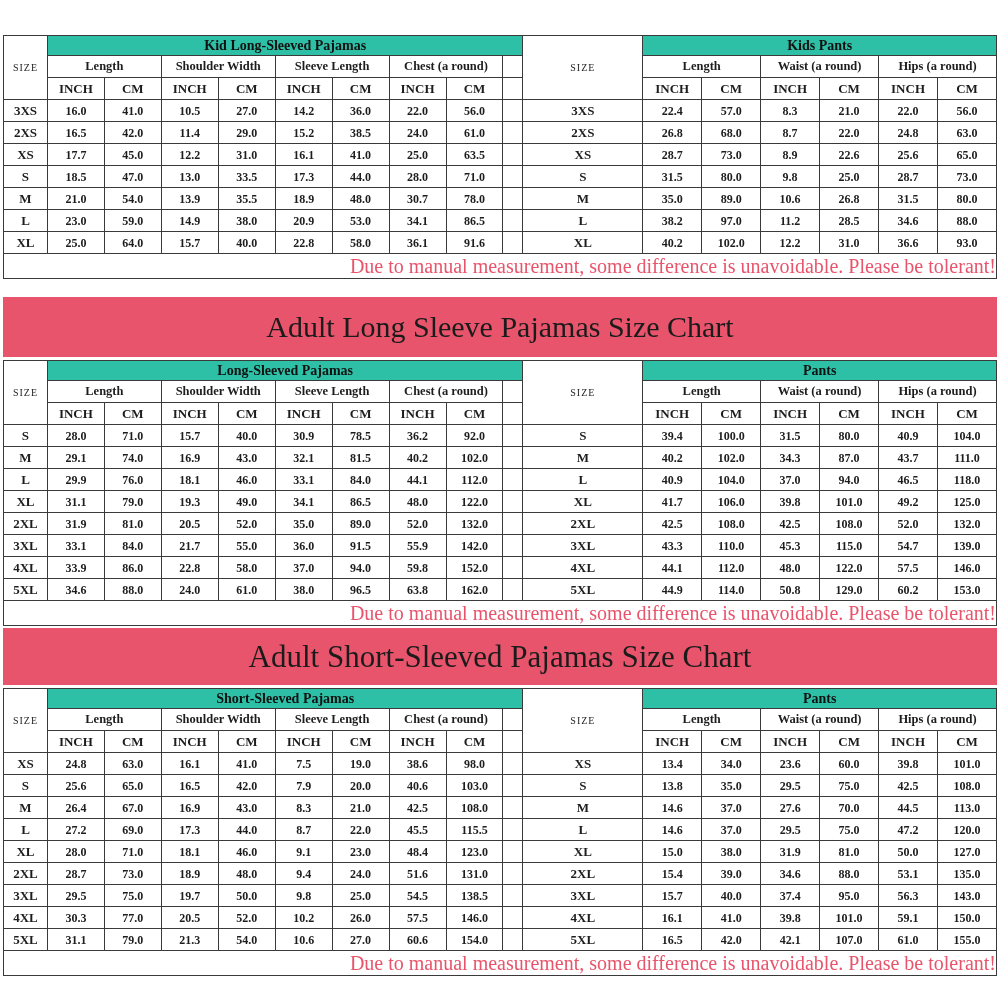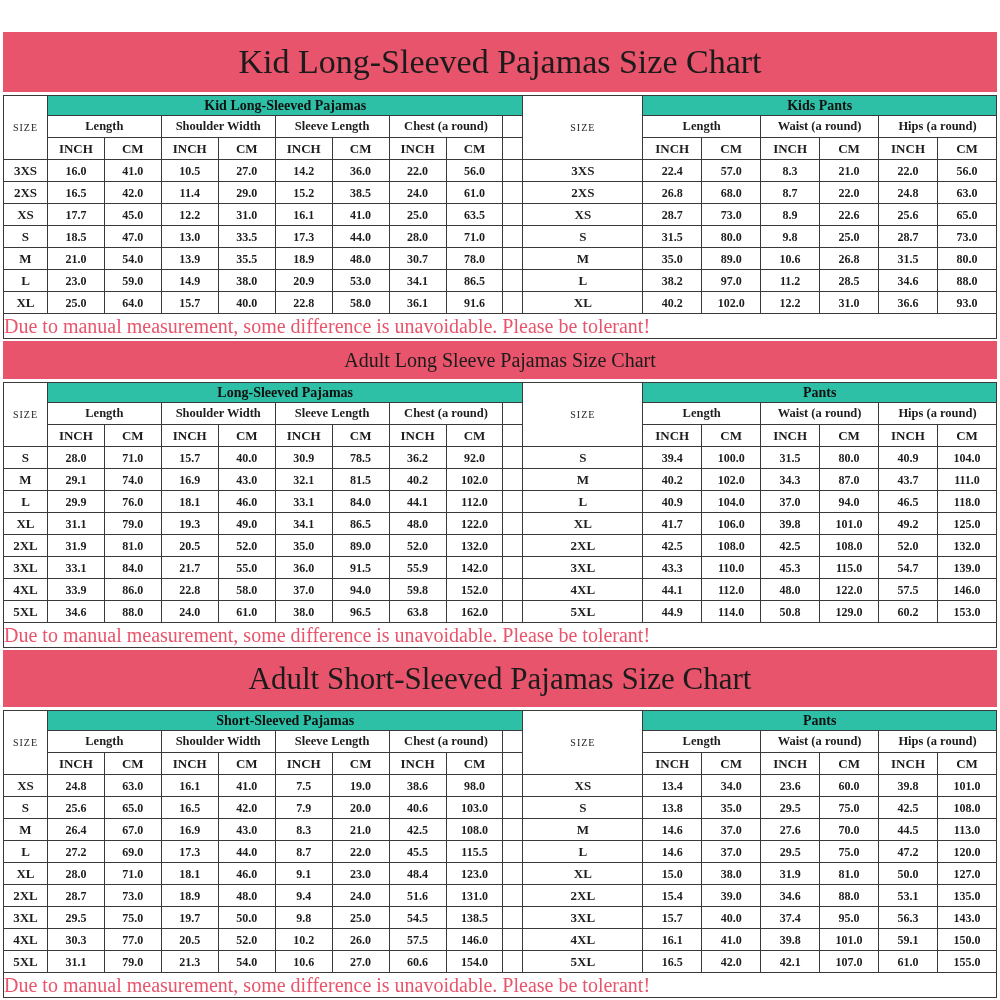--- a/index.html
+++ b/index.html
@@ -14,21 +14,21 @@
     font-family:"Liberation Serif","DejaVu Serif",serif;
     color:#1d1d1d;
   }
   .page{padding:32px 3px 0 3px;}
   .banner{
     background:var(--banner);
     display:flex;align-items:center;justify-content:center;
     color:#1b1b1b;
   }
   .banner.b1{height:60px;font-size:34px;}
-  .banner.b2{height:38px;font-size:20px;margin-top:2px;}
+  .banner.b2{height:60px;font-size:30px;margin-top:18px;}
   .banner.b3{height:57px;font-size:31px;margin-top:2px;}
   .tables{display:flex;margin-top:3px;align-items:flex-start;}
   table{border-collapse:collapse;table-layout:fixed;}
   table.right{margin-left:-1px;}
   th,td{
     border:1px solid var(--border);
     text-align:center;vertical-align:middle;
     padding:0;height:21px;
     font-size:12px;font-weight:bold;line-height:1;
     font-family:"Liberation Serif","DejaVu Serif",serif;
@@ -38,33 +38,30 @@
   th.size-head{font-size:10px;font-weight:normal;letter-spacing:1px;}
   th.group{font-size:12.5px;}
   th.unit{font-size:13px;margin-top:12px;}
   td.size-cell{font-size:13px;}
   td.val{font-size:12px;}
   td.filler{}
   .disclaimer{
     margin-top:-1px;
     border:1px solid var(--border);
     height:24px;
-    display:flex;align-items:center;justify-content:flex-start;
+    display:flex;align-items:center;justify-content:flex-end;
     color:var(--disc);
     font-size:20px;
   }
 </style>
 </head>
 <body>
 
 <div class="page">
 
-  <div class="banner b1">
-    <span>Kid Long-Sleeved Pajamas Size Chart</span>
-  </div>
   <div class="tables">
     <table class="tbl left">
         <colgroup>
           <col style="width: 44px;">
           <col style="width: 57px;">
           <col style="width: 57px;">
           <col style="width: 57px;">
           <col style="width: 57px;">
           <col style="width: 57px;">
           <col style="width: 57px;">

